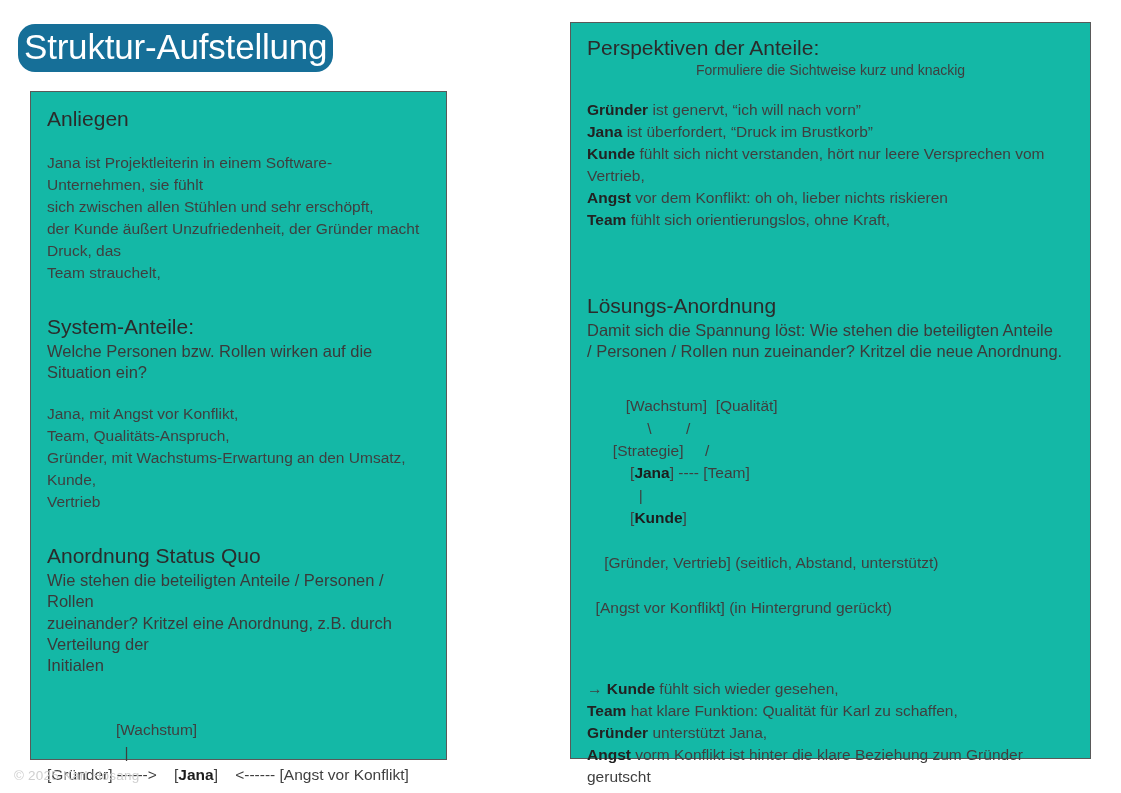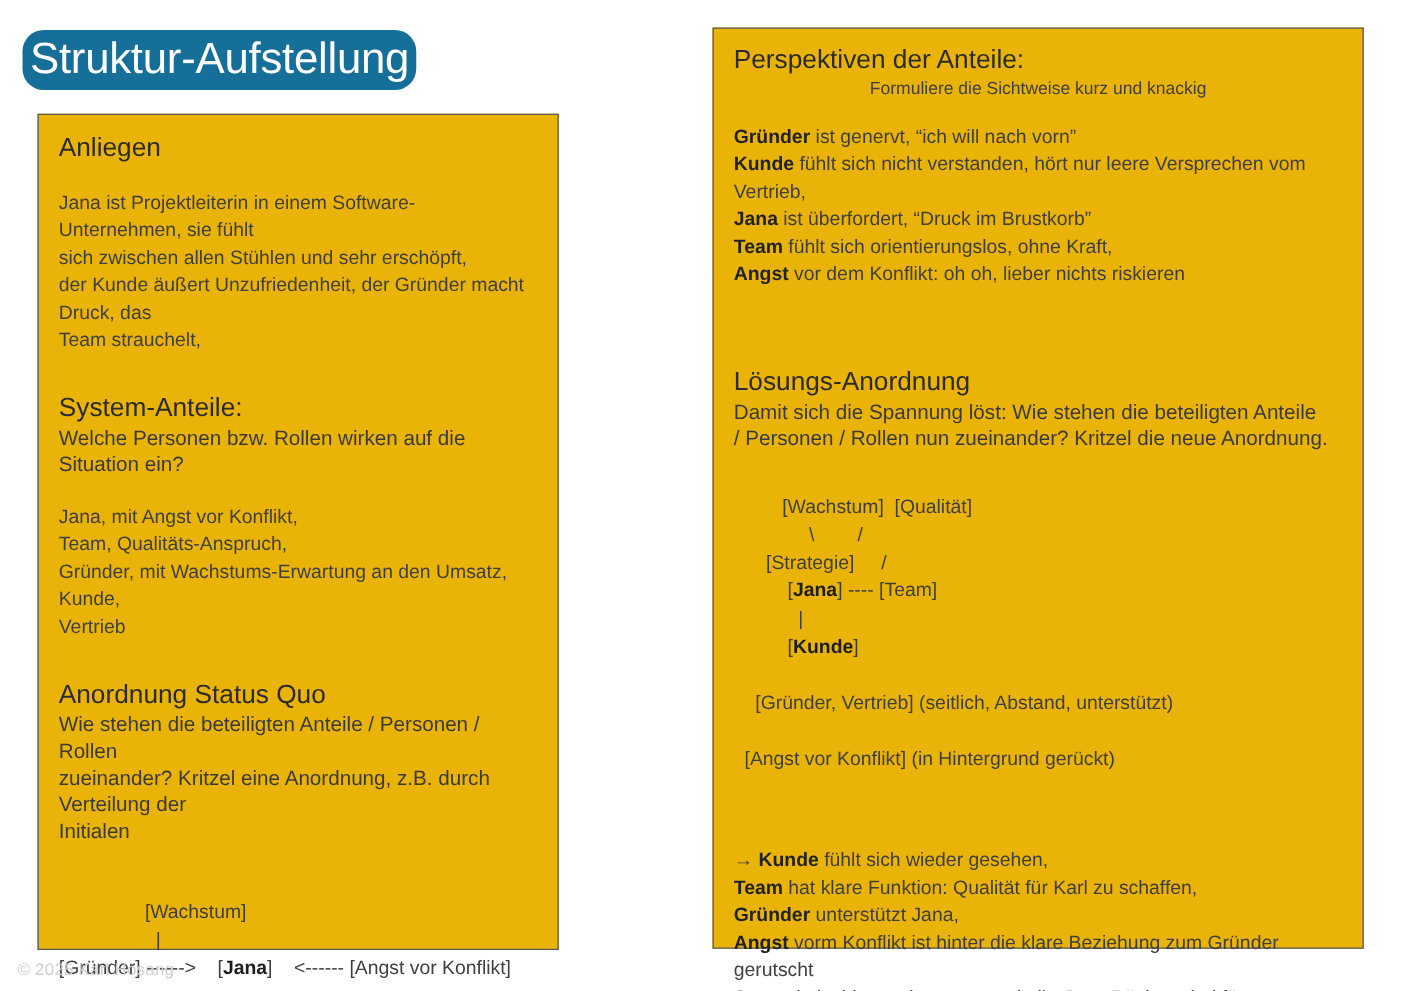--- a/index.html
+++ b/index.html
@@ -28,21 +28,21 @@
     line-height: 1.2;
     padding: 2px 6px 4px 6px;
     white-space: nowrap;
     letter-spacing: -0.2px;
     border-radius: 17px;
   }
 
   
   .panel {
     position: absolute;
-    background: #eab308;
+    background: #14b8a6;
     border: 1px solid #595959;
     box-sizing: border-box;
   }
   #panel-left {
     left: 30px;
     top: 91px;
     width: 417px;
     height: 669px;
     padding: 14px 16px 10px 16px;
   }
@@ -163,24 +163,24 @@
 </div>
 
 <div class="panel" id="panel-right">
 
   <h2 class="h-main">Perspektiven der Anteile:</h2>
   <p class="tiny-sub">Formuliere die Sichtweise kurz und knackig</p>
 
   <div class="spacer-m"></div>
 
   <p class="body-text"><span class="bold">Gründer</span><span> ist genervt, “ich will nach vorn”</span></p>
+  <p class="body-text"><span class="bold">Jana</span><span> ist überfordert, “Druck im Brustkorb”</span></p>
   <p class="body-text"><span class="bold">Kunde</span><span> fühlt sich nicht verstanden, hört nur leere Versprechen vom Vertrieb,</span></p>
-  <p class="body-text"><span class="bold">Jana</span><span> ist überfordert, “Druck im Brustkorb”</span></p>
+  <p class="body-text"><span class="bold">Angst</span><span> vor dem Konflikt: oh oh, lieber nichts riskieren</span></p>
   <p class="body-text"><span class="bold">Team</span><span> fühlt sich orientierungslos, ohne Kraft,</span></p>
-  <p class="body-text"><span class="bold">Angst</span><span> vor dem Konflikt: oh oh, lieber nichts riskieren</span></p>
 
   <div style="height:62px"></div>
 
   <h2 class="h-main">Lösungs-Anordnung</h2>
   <p class="h-sub">Damit sich die Spannung löst: Wie stehen die beteiligten Anteile</p>
   <p class="h-sub">/ Personen / Rollen nun zueinander? Kritzel die neue Anordnung.</p>
 
   <div class="spacer-s"></div>
 
   <div class="diagram">

